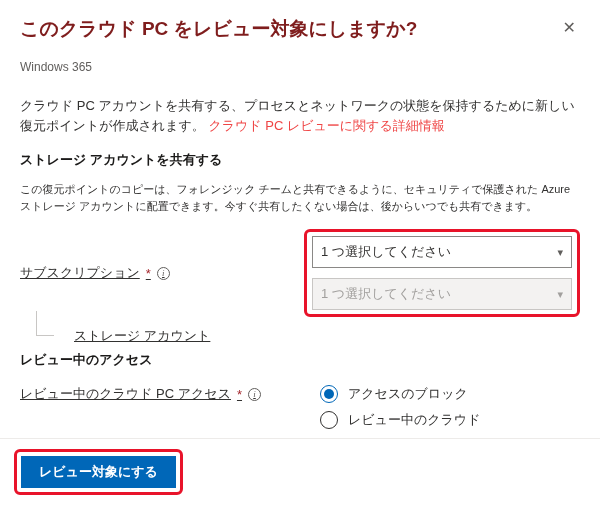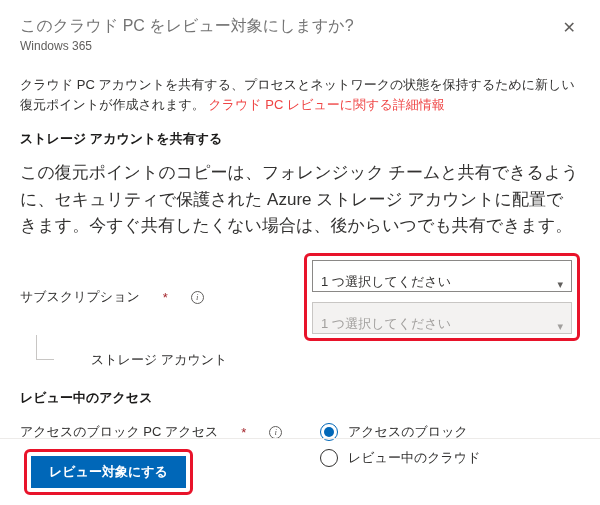--- a/index.html
+++ b/index.html
@@ -15,28 +15,28 @@
   }
   .panel {
     padding: 16px 20px 0 20px;
   }
   .header {
     display: flex;
     align-items: flex-start;
     justify-content: space-between;
   }
   .title {
-    font-size: 16px;
-    font-weight: 400;
-    color: #737373;
+    font-size: 19px;
+    font-weight: 700;
+    color: #7f1d1d;
   }
   .subtitle {
     font-size: 12px;
     color: #605e5c;
-    margin-top: 2px;
+    margin-top: 18px;
   }
   .close-icon {
     font-size: 16px;
     color: #605e5c;
     cursor: pointer;
     padding: 4px;
     line-height: 1;
   }
   .desc {
     margin-top: 22px;
@@ -50,34 +50,35 @@
     cursor: pointer;
   }
   .section-title {
     font-weight: 700;
     font-size: 13px;
     margin-top: 15px;
     color: #1b1a19;
   }
   .section-desc {
     margin-top: 12px;
-    font-size: 17px;
+    font-size: 11px;
     line-height: 1.55;
   }
   .form-row {
     display: flex;
     align-items: center;
     margin-top: 14px;
   }
   .form-label-col {
     width: 300px;
     display: flex;
     align-items: center;
-    gap: 23px;
-    font-size: 13px;
+    gap: 6px;
+    font-size: 13px;
+    text-decoration: underline;
   }
   .req {
     color: #a4262c;
   }
   .info-icon {
     width: 13px;
     height: 13px;
     border: 1px solid #605e5c;
     border-radius: 50%;
     display: inline-flex;
@@ -120,21 +121,21 @@
     border-radius: 6px;
     padding: 4px 5px;
     display: inline-block;
   }
   .dropdown {
     width: 260px;
     height: 32px;
     border: 1px solid #8a8886;
     background: #fff;
     display: flex;
-    align-items: flex-end;
+    align-items: center;
     justify-content: space-between;
     padding: 0 8px;
     font-size: 13px;
     color: #323130;
     cursor: pointer;
   }
   .dropdown.disabled {
     background: #f3f2f1;
     color: #a19f9d;
     border-color: #c8c6c4;
@@ -179,21 +180,21 @@
     background: #0067b8;
     border-radius: 50%;
   }
 
   .footer {
     position: absolute;
     left: 0;
     right: 0;
     bottom: 0;
     border-top: 1px solid #edebe9;
-    padding: 10px 24px;
+    padding: 10px 14px;
   }
   .primary-btn {
     background: #0067b8;
     color: #fff;
     border: none;
     font-size: 13px;
     font-weight: 600;
     padding: 7px 18px;
     cursor: pointer;
     font-family: inherit;
@@ -250,25 +251,25 @@
   </div>
 
   <div class="form-row" style="margin-top:8px;">
     <div class="form-label-col" style="align-items:center;">
       <span class="tree-line"></span>
       <span>ストレージ アカウント</span>
     </div>
     <div class="controls-col"></div>
   </div>
 
-  <div class="section-title" style="margin-top:18px;">レビュー中のアクセス</div>
+  <div class="section-title" style="margin-top:4px;">レビュー中のアクセス</div>
 
   <div class="form-row" style="margin-top:16px; align-items:flex-start;">
     <div class="form-label-col">
-      <span>アクセスのブロック PC アクセス</span>
+      <span>レビュー中のクラウド PC アクセス</span>
       <span class="req">*</span>
       <span class="info-icon">i</span>
     </div>
     <div class="controls-col">
       <div class="radio-group">
         <div class="radio-row">
           <span class="radio checked"></span>
           <span>アクセスのブロック</span>
         </div>
         <div class="radio-row">

